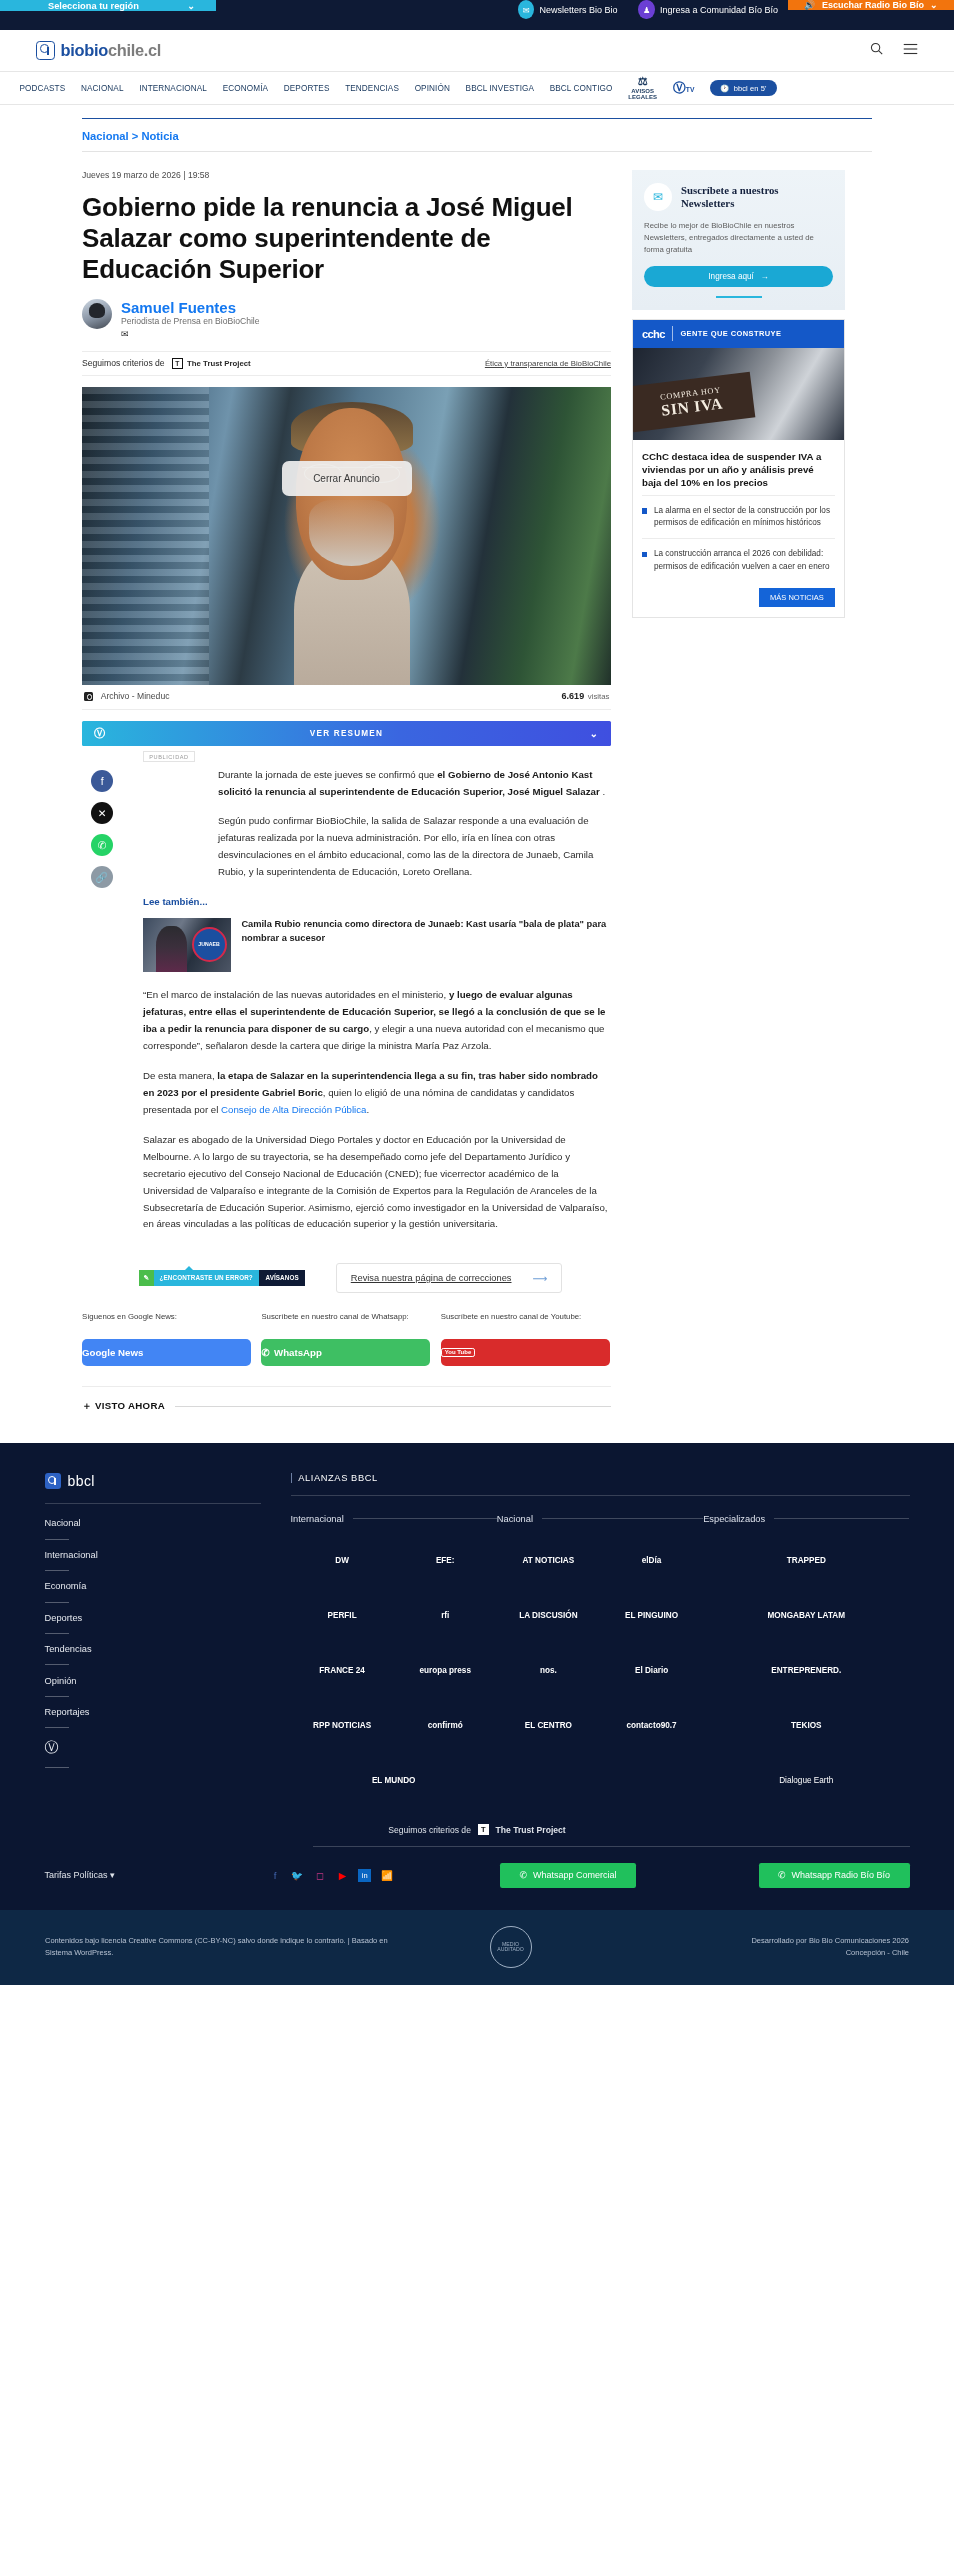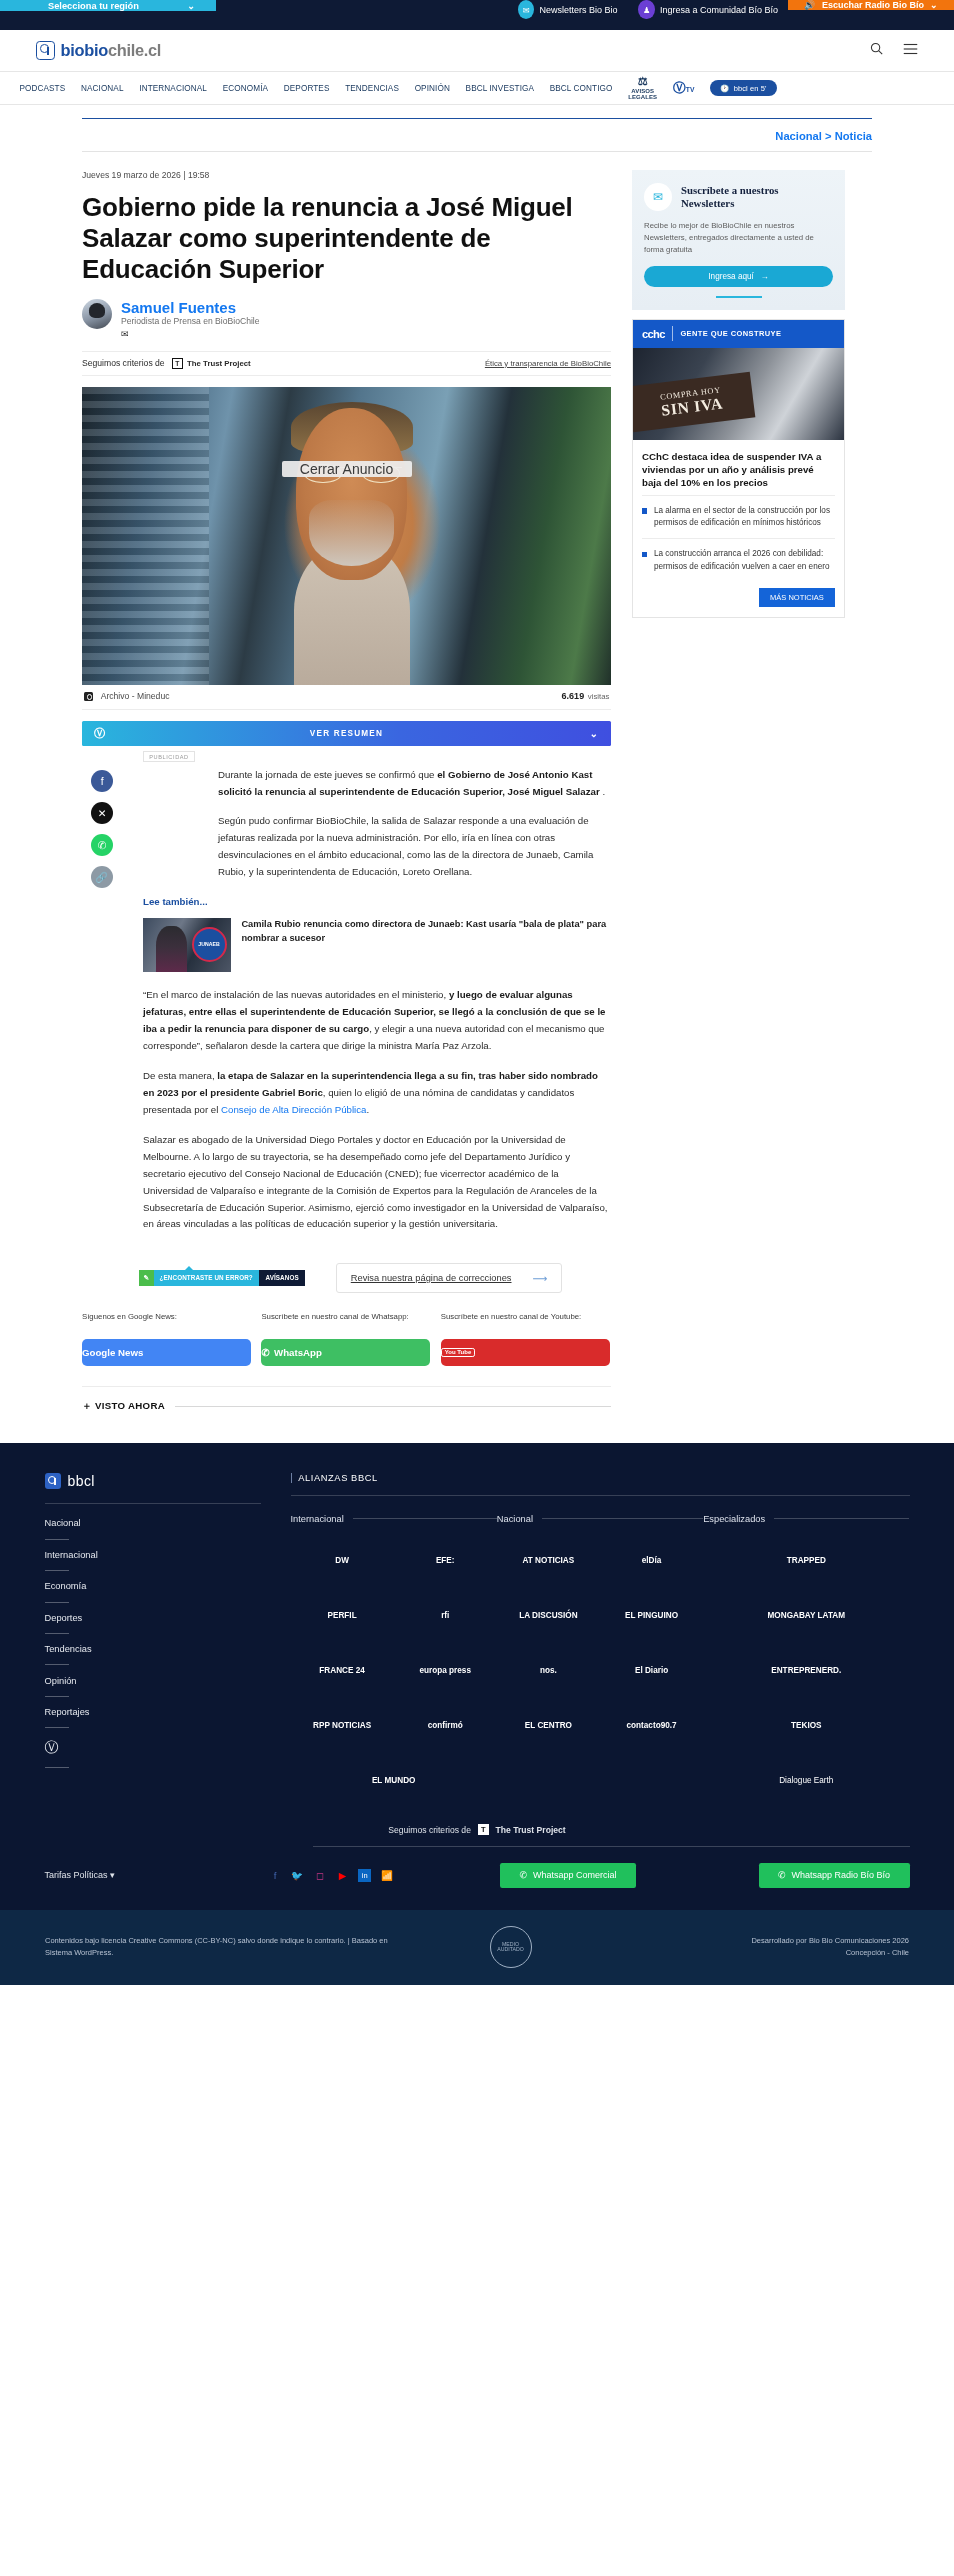--- a/index.html
+++ b/index.html
@@ -128,21 +128,20 @@
   .container { width: 790px; margin: 0 auto; }
 
   .breadcrumb-wrap { border-top: 1.5px solid #1b4fa0; margin-top:13.4px; }
   .breadcrumb {
     padding: 10.4px 0 9px 0;
     color: #1478f0;
     font-size: 11.2px;
     font-weight: 600;
     border-bottom: 0.7px solid #e3e3e3;
     cursor: pointer;
-    text-align: right;
   }
 
   .layout { display: flex; gap: 21px; margin-top: 18px; }
   .main-col { width: 529px; }
   .side-col { width: 213px; }
 
   .date-line { font-size: 8.6px; color: #4a4a4a; margin-bottom: 12px; }
   h1.article-title {
     font-size: 26px;
     line-height: 1.2;
@@ -228,26 +227,26 @@
   .hero-glasses span{
     position:absolute; top:-4.5px; width:38%; height:19.4px; border:1.5px solid rgba(245,235,205,.9);
     border-radius:50%;
   }
   .hero-glasses span.l{ left:2%; }
   .hero-glasses span.r{ right:2%; }
   .close-ad {
     position:absolute;
     left: 50%; transform: translateX(-50%);
     top: 74px;
-    width: 130px; height: 16px;
+    width: 130px; height: 35px;
     background: rgba(238,238,238,.93);
     display:flex; align-items:center; justify-content:center;
-    font-size: 14px; color:#3a3a3a;
+    font-size: 10px; color:#3a3a3a;
     cursor:pointer;
-    border-radius:2px;
+    border-radius:7px;
   }
 
   .caption-row {
     display:flex; align-items:center;
     padding: 6.7px 1.5px 7.5px 1.5px;
     border-bottom: 0.7px solid #ececec;
     font-size: 8.6px; color:#4a4a4a;
   }
   .cam-ico {
     width:9.7px;height:8.2px;background:#222;border-radius:1.5px;position:relative;margin-right:7.5px;

